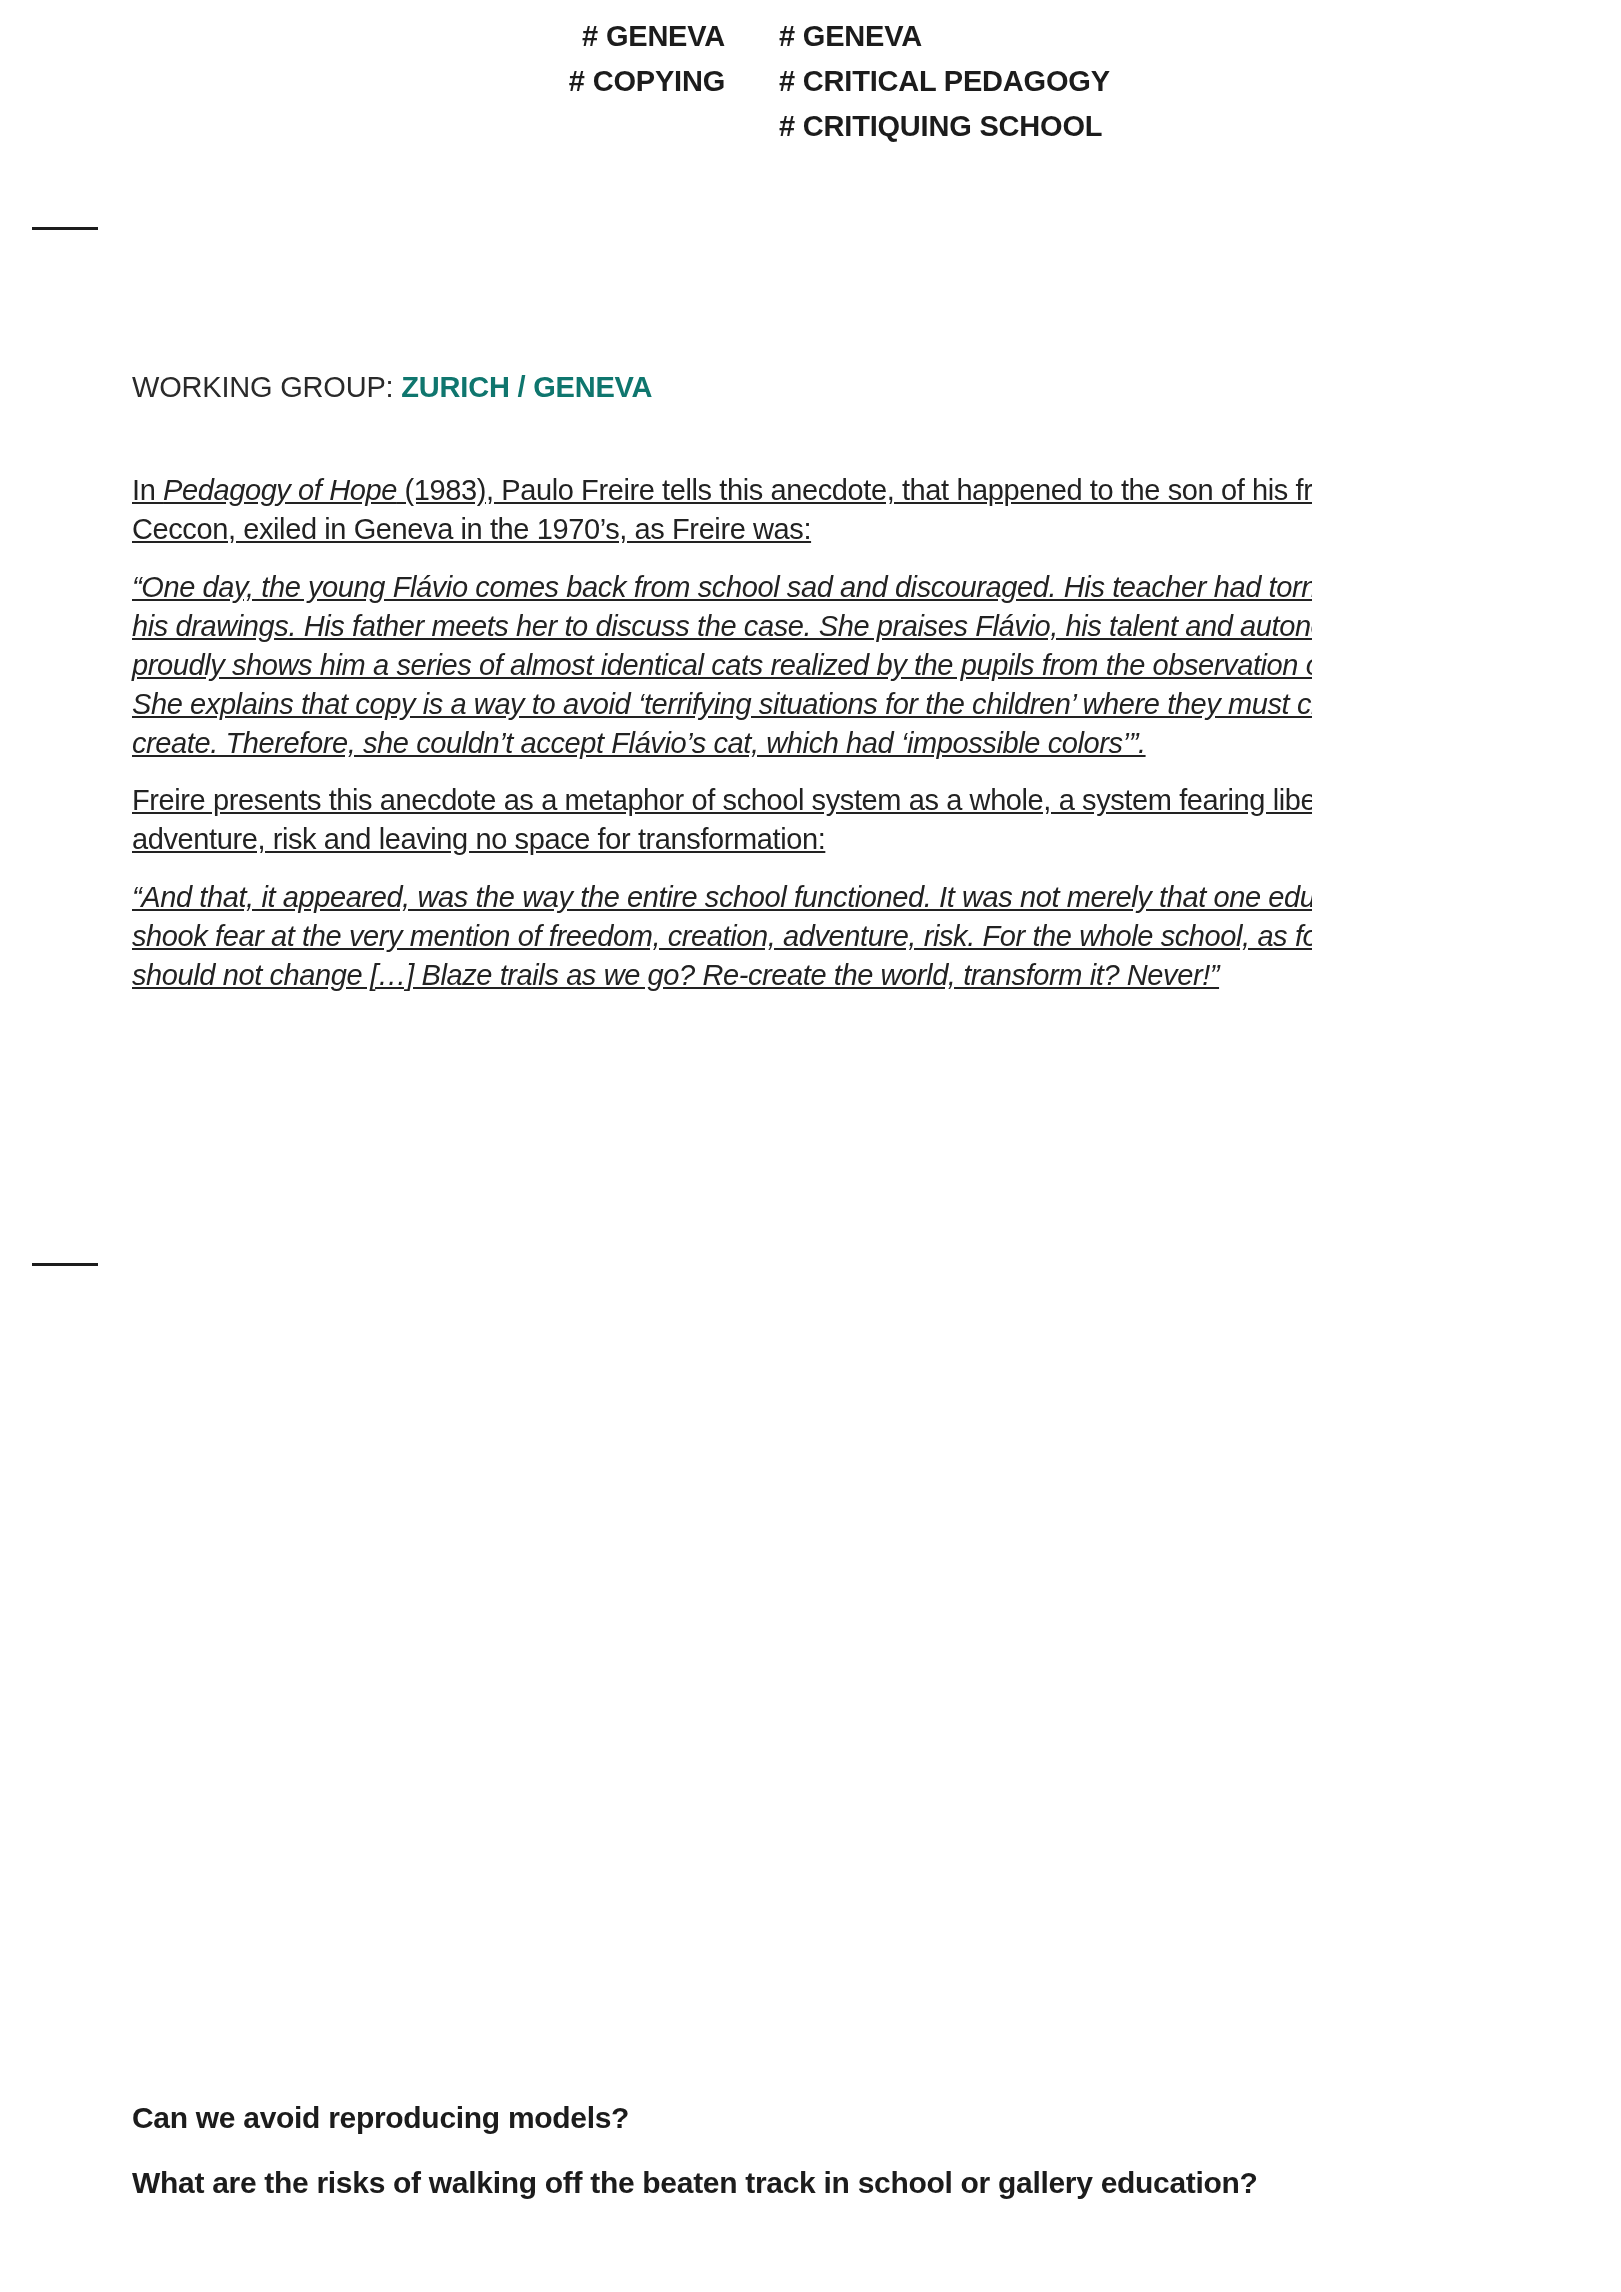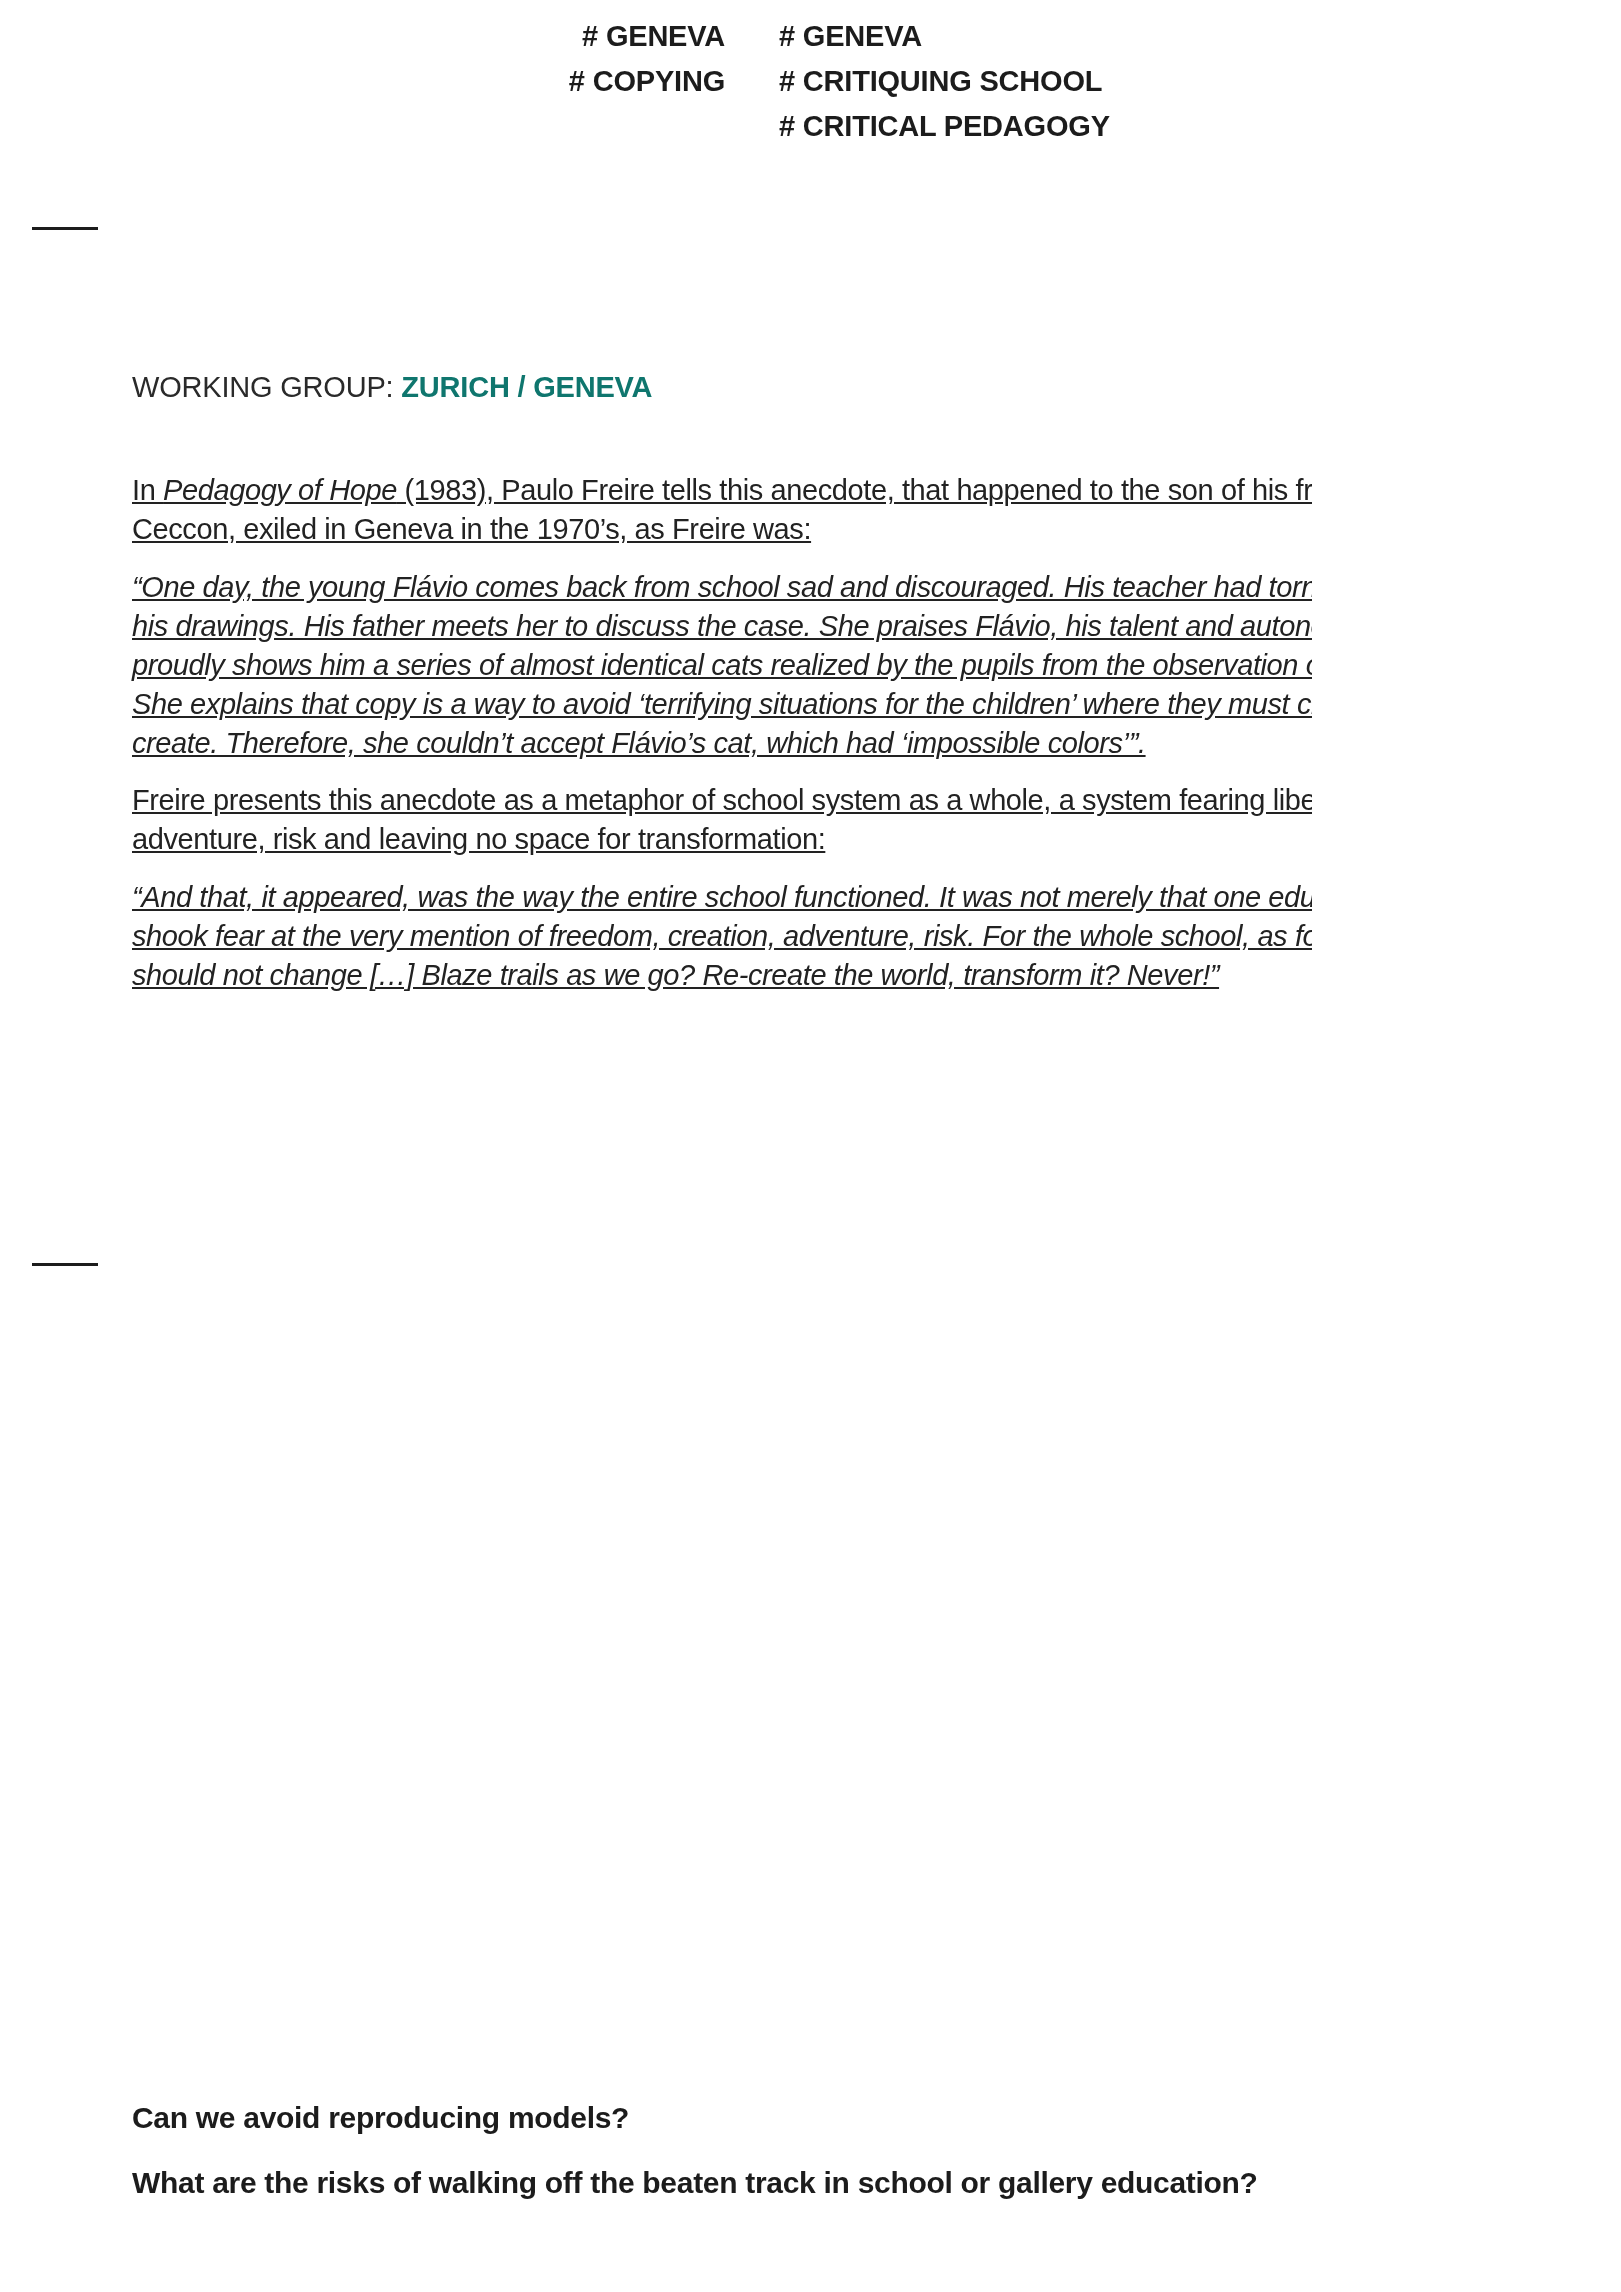--- a/index.html
+++ b/index.html
@@ -100,22 +100,22 @@
 <body>
 
 <div class="page">
 
   <div class="tags-left">
     <div class="tag"># GENEVA</div>
     <div class="tag"># COPYING</div>
   </div>
   <div class="tags-right">
     <div class="tag"># GENEVA</div>
+    <div class="tag"># CRITICAL PEDAGOGY</div>
     <div class="tag"># CRITIQUING SCHOOL</div>
-    <div class="tag"># CRITICAL PEDAGOGY</div>
   </div>
 
   <div class="crop cm-tl"></div>
   <div class="crop cm-tr"></div>
   <div class="crop cm-ml"></div>
   <div class="crop cm-mr"></div>
 
   <div class="working-group">
     <span>WORKING GROUP: </span><span class="wg-value">ZURICH / GENEVA</span>
   </div>

